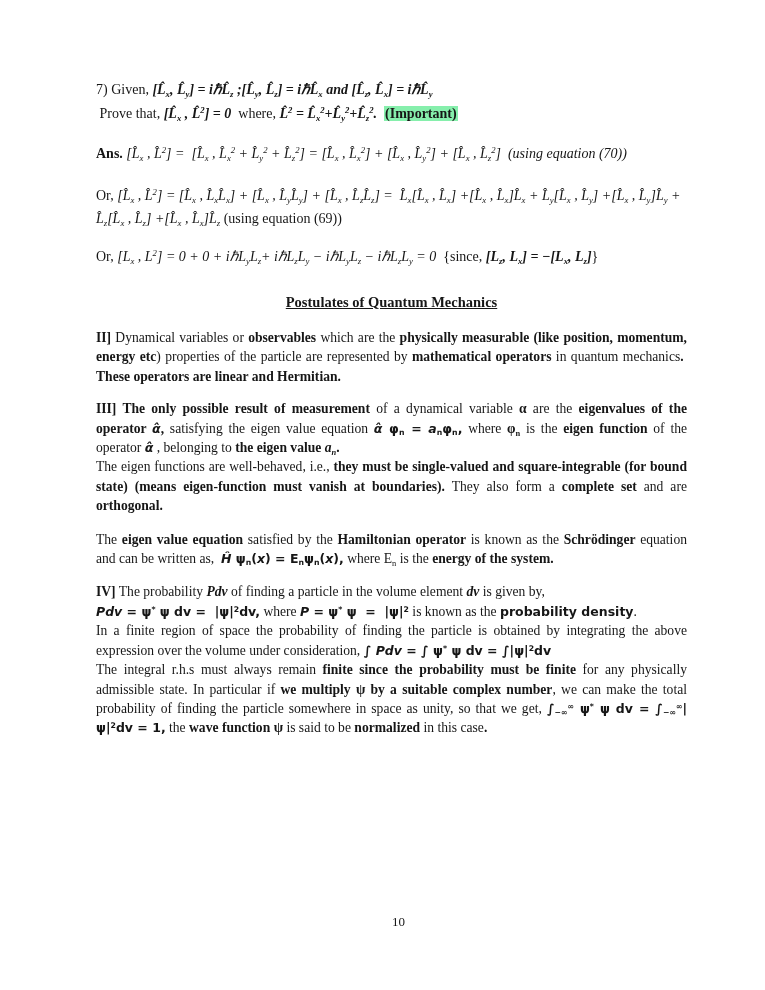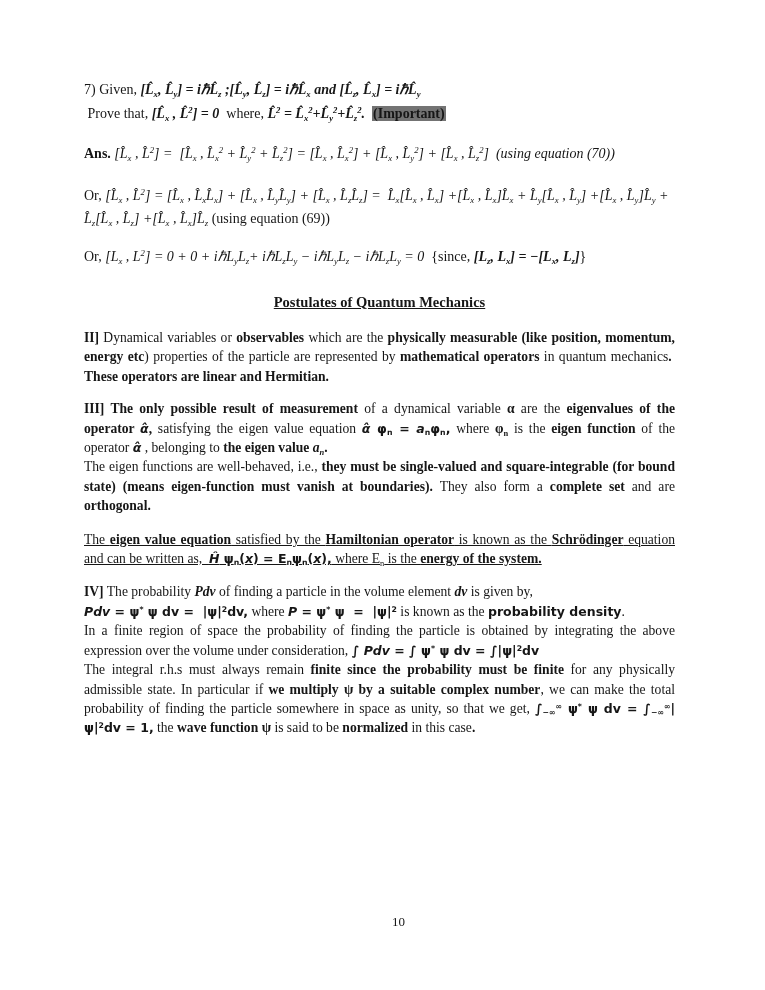--- a/index.html
+++ b/index.html
@@ -1,36 +1,36 @@
 <!DOCTYPE html>
 <html><head>
 <meta charset="utf-8">
 <style>
   html,body{margin:0;padding:0;background:#ffffff;}
   .page{position:relative;width:765px;height:990px;background:#ffffff;color:#161616;
         font-family:"Liberation Serif",serif;overflow:hidden;}
-  .content{position:absolute;left:84px;top:78px;width:591px;}
+  .content{position:absolute;left:96px;top:78px;width:591px;}
   .math-line{margin:0;font-size:14px;line-height:23.5px;text-align:left;}
   .m{font-style:italic;}
   .m b,b.m{font-weight:bold;}
-  .hl{background:#737373;font-weight:bold;padding:0 1px;text-align:center;}
+  .hl{background:#86efac;font-weight:bold;padding:0 1px;text-align:center;}
   .eq{font-family:"DejaVu Sans","Liberation Sans",sans-serif;font-weight:bold;font-size:0.92em;}
   .body-par{margin:0;font-size:13.6px;line-height:19.4px;text-align:justify;}
   sub,sup{font-size:0.62em;line-height:0;}
   sub{vertical-align:-0.3em;}
   sup{vertical-align:0.55em;}
   .heading{margin:25px 0 0 0;text-align:center;font-size:14.5px;font-weight:bold;
            text-decoration:underline;line-height:19px;font-family:Liberation Serif, serif;}
   .mt-ans{margin-top:17px;}
   .mt-or1{margin-top:18px;}
   .mt-or2{margin-top:14px;}
   .mt-p1{margin-top:30px;}
   .mt-p2{margin-top:16px;}
   .mt-p3{margin-top:13px;}
-  .mt-sch{margin-top:14px;text-decoration:underline;}
+  .mt-sch{margin-top:14px;}
   .mt-p4{margin-top:14px;}
   .mt-0{margin-top:0;}
   .page-number{position:absolute;left:0;right:0;bottom:60px;text-align:center;font-size:13px;padding-left:32px;}
 </style>
 </head>
 <body>
 
 <div class="page">
   <section class="content">
 

